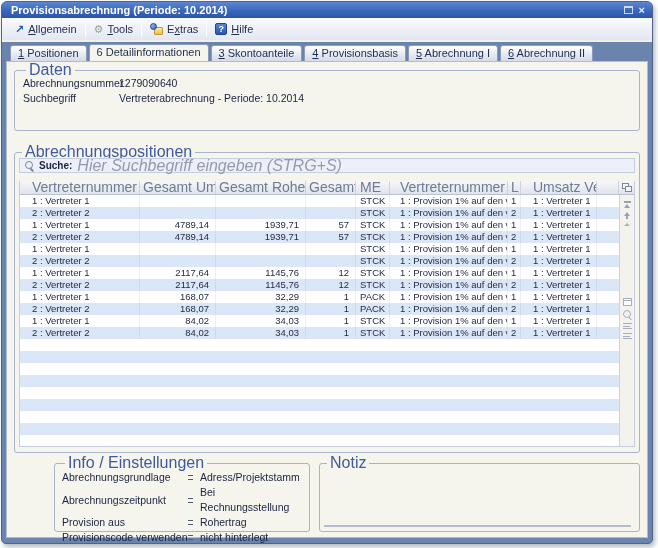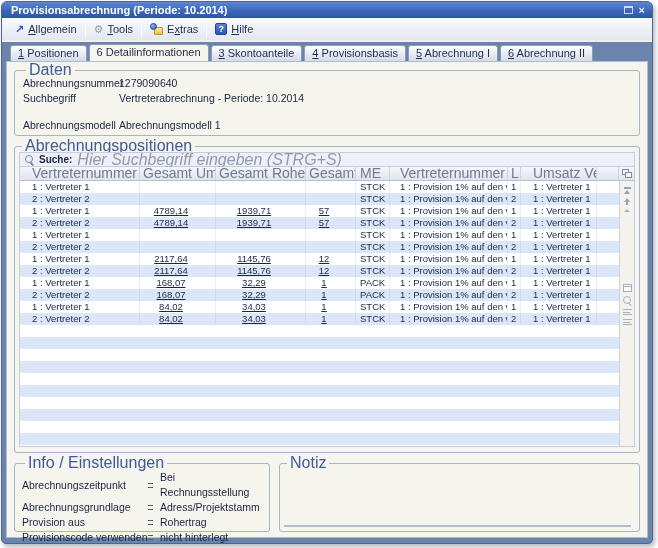--- a/index.html
+++ b/index.html
@@ -51,22 +51,22 @@
     border: 1px solid #b3bdd1; padding: 3px 7px 5px 7px;
     display: flex; flex-direction: column; min-height: 0; position: relative; z-index: 2; }
   fieldset { border: 1px solid #a9b4cc; border-radius: 3px; }
   legend { font-size: 16px; color: #3f5b9d; padding: 0 3px; margin-left: 3px; line-height: 10px; }
   
   .fs-daten { flex: 0 0 66px; padding: 1px 8px 2px 8px; }
   .field-row { display: flex; font-size: 10.5px; color: #1a2440; line-height: 15px; }
   .field-label { width: 96px; flex: 0 0 96px; }
   .daten-gap { height: 12px; }
   
-  .fs-pos { flex: 1; margin-top: 5px; padding: 1px 4px 5px 4px;
-    display: flex; flex-direction: column; min-height: 0; }
+  .fs-pos { flex: 1; margin-top: 16px; padding: 1px 4px 5px 4px;
+    display: flex; flex-direction: column; min-height: 0; gap: 8px; }
   .searchbar { flex: 0 0 15px; height: 15px; background: #edf0f8; border: 1px solid #c5cdde;
     display: flex; align-items: center; padding: 0 5px; gap: 5px; }
   .search-label { font-size: 10px; font-weight: bold; color: #1a2440; line-height: 13px; }
   .mag-icon { width: 9px; height: 9px; position: relative; flex: 0 0 9px; }
   .mag-icon::before { content: ""; position: absolute; left: 0; top: 0; width: 6px; height: 6px;
     border: 1.5px solid #7a87a0; border-radius: 50%; }
   .mag-icon::after { content: ""; position: absolute; right: 0; bottom: 0; width: 4px; height: 1.5px;
     background: #7a87a0; transform: rotate(45deg); }
   .search-input { flex: 1; border: none; background: transparent; outline: none;
     font-family: Liberation Sans, sans-serif; font-size: 16px; color: #333; }
@@ -82,21 +82,21 @@
   .hicon-cell { flex: 0 0 16px; display: flex; align-items: center; justify-content: center; border-left: 1px solid #ccd2df; }
   .colchooser { position: relative; width: 10px; height: 9px; display: inline-block; }
   .cc1, .cc2 { position: absolute; width: 7px; height: 6px; border: 1px solid #7e88a0; background: #f4f6fa; }
   .cc1 { left: 0; top: 0; } .cc2 { left: 3px; top: 3px; }
   .grid-body { flex: 1; position: relative; overflow: hidden; padding-right: 15px; min-height: 0; }
   .grow { height: 12px; display: flex; overflow: hidden; }
   .grow.alt { background: #dbe6f7; }
   .cell { font-size: 9.5px; line-height: 12px; color: #1c2740; overflow: hidden;
     white-space: nowrap; border-right: 1px solid rgba(125,145,185,.14); padding: 0 3px 0 2px; flex: 0 0 auto; }
   .cfill { flex: 1 1 auto; border-right: none; }
-  .num { text-align: center; padding-right: 15px; text-decoration: underline; }
+  .num { text-align: right; padding-right: 6px; }
   .c0 { width: 120px; padding-left: 12px; }
   .c1 { width: 76px; }
   .c2 { width: 90px; }
   .c3 { width: 50px; }
   .c4 { width: 34px; padding-left: 4px; }
   .c5 { width: 118px; padding-left: 10px; }
   .c6 { width: 13px; padding-left: 3px; }
   .c7 { width: 76px; padding-left: 12px; }
   .side-strip { position: absolute; right: 0; top: 0; bottom: 0; width: 15px;
     background: #f3f2ec; border-left: 1px solid #ccd2df;
@@ -111,21 +111,21 @@
   .icon-cards { width: 9px; height: 8px; border: 1px solid #a8aec0; border-top: 3px double #a8aec0; background: #fcfcf8; }
   .icon-mag { width: 9px; height: 9px; position: relative; }
   .icon-mag::before { content: ""; position: absolute; left: 0; top: 0; width: 6px; height: 6px;
     border: 1px solid #a8aec0; border-radius: 50%; }
   .icon-mag::after { content: ""; position: absolute; right: 0; bottom: 0; width: 4px; height: 1px;
     background: #a8aec0; transform: rotate(45deg); }
   .icon-lines { width: 9px; display: flex; flex-direction: column; gap: 1.5px; }
   .icon-lines i { display: block; height: 1px; background: #a8aec0; }
   .icon-lines i:nth-child(1) { width: 9px; } .icon-lines i:nth-child(2) { width: 7px; } .icon-lines i:nth-child(3) { width: 9px; }
   
-  .bottom-row { flex: 0 0 74px; display: flex; gap: 9px; margin-top: 5px; min-height: 0; }
+  .bottom-row { flex: 0 0 74px; display: flex; gap: 9px; margin-top: 5px; min-height: 0; margin-left: 40px; }
   .fs-info { flex: 0 0 256px; padding: 2px 7px; }
   .info-row { display: flex; align-items: center; font-size: 10.5px; color: #1a2440; line-height: 15px; }
   .info-label { width: 126px; flex: 0 0 126px; }
   .bullet-icon { width: 5px; height: 5px; border-top: 1.5px solid #505b76; border-bottom: 1.5px solid #505b76;
     margin-right: 7px; flex: 0 0 5px; }
   .fs-notiz { flex: 1; padding: 3px 8px 4px 4px; display: flex; min-height: 0; align-items: flex-end; }
   .notiz-box { flex: 1; background: #fff; border: 1px solid #b3bdd1; }
 </style>
 </head>
 <body>
@@ -182,24 +182,20 @@
       <legend>Daten</legend>
       <div class="field-row">
         <span class="field-label">Abrechnungsnummer</span>
         <span>1279090640</span>
       </div>
       <div class="field-row">
         <span class="field-label">Suchbegriff</span>
         <span>Vertreterabrechnung - Periode: 10.2014</span>
       </div>
       <div class="daten-gap"></div>
-      <div class="field-row">
-        <span class="field-label">Abrechnungsmodell</span>
-        <span>Abrechnungsmodell 1</span>
-      </div>
     </fieldset>
 
     <fieldset class="fs-pos">
       <legend>Abrechnungspositionen</legend>
 
       <div class="searchbar">
         <span class="mag-icon"></span>
         <span class="search-label">Suche:</span>
         <input class="search-input" type="text" placeholder="Hier Suchbegriff eingeben (STRG+S)" style="">
       </div>
@@ -404,28 +400,28 @@
             </span>
           </div>
         </div>
       </div>
     </fieldset>
 
     <div class="bottom-row">
       <fieldset class="fs-info">
         <legend>Info / Einstellungen</legend>
         <div class="info-row">
+          <span class="info-label">Abrechnungsgrundlage</span>
+          <span class="bullet-icon"></span>
+          <span>Adress/Projektstamm</span>
+        </div>
+        <div class="info-row">
           <span class="info-label">Abrechnungszeitpunkt</span>
           <span class="bullet-icon"></span>
           <span>Bei Rechnungsstellung</span>
-        </div>
-        <div class="info-row">
-          <span class="info-label">Abrechnungsgrundlage</span>
-          <span class="bullet-icon"></span>
-          <span>Adress/Projektstamm</span>
         </div>
         <div class="info-row">
           <span class="info-label">Provision aus</span>
           <span class="bullet-icon"></span>
           <span>Rohertrag</span>
         </div>
         <div class="info-row">
           <span class="info-label">Provisionscode verwenden</span>
           <span class="bullet-icon"></span>
           <span>nicht hinterlegt</span>

